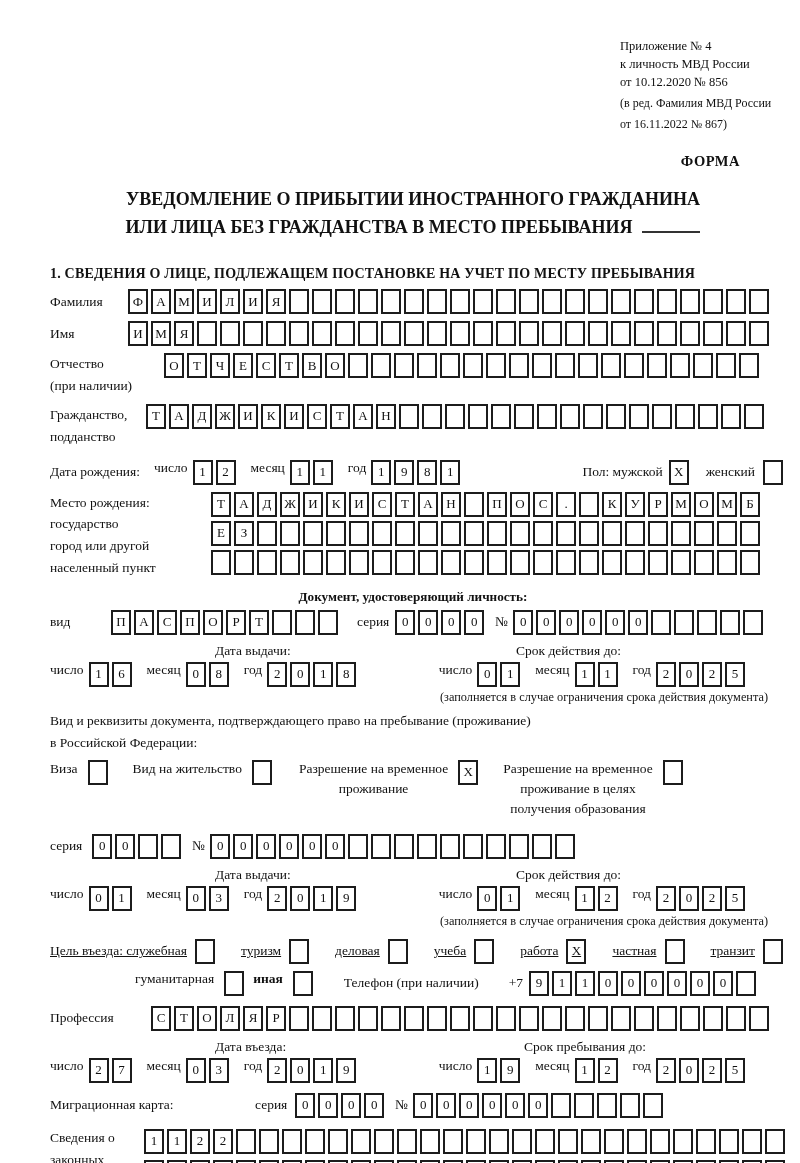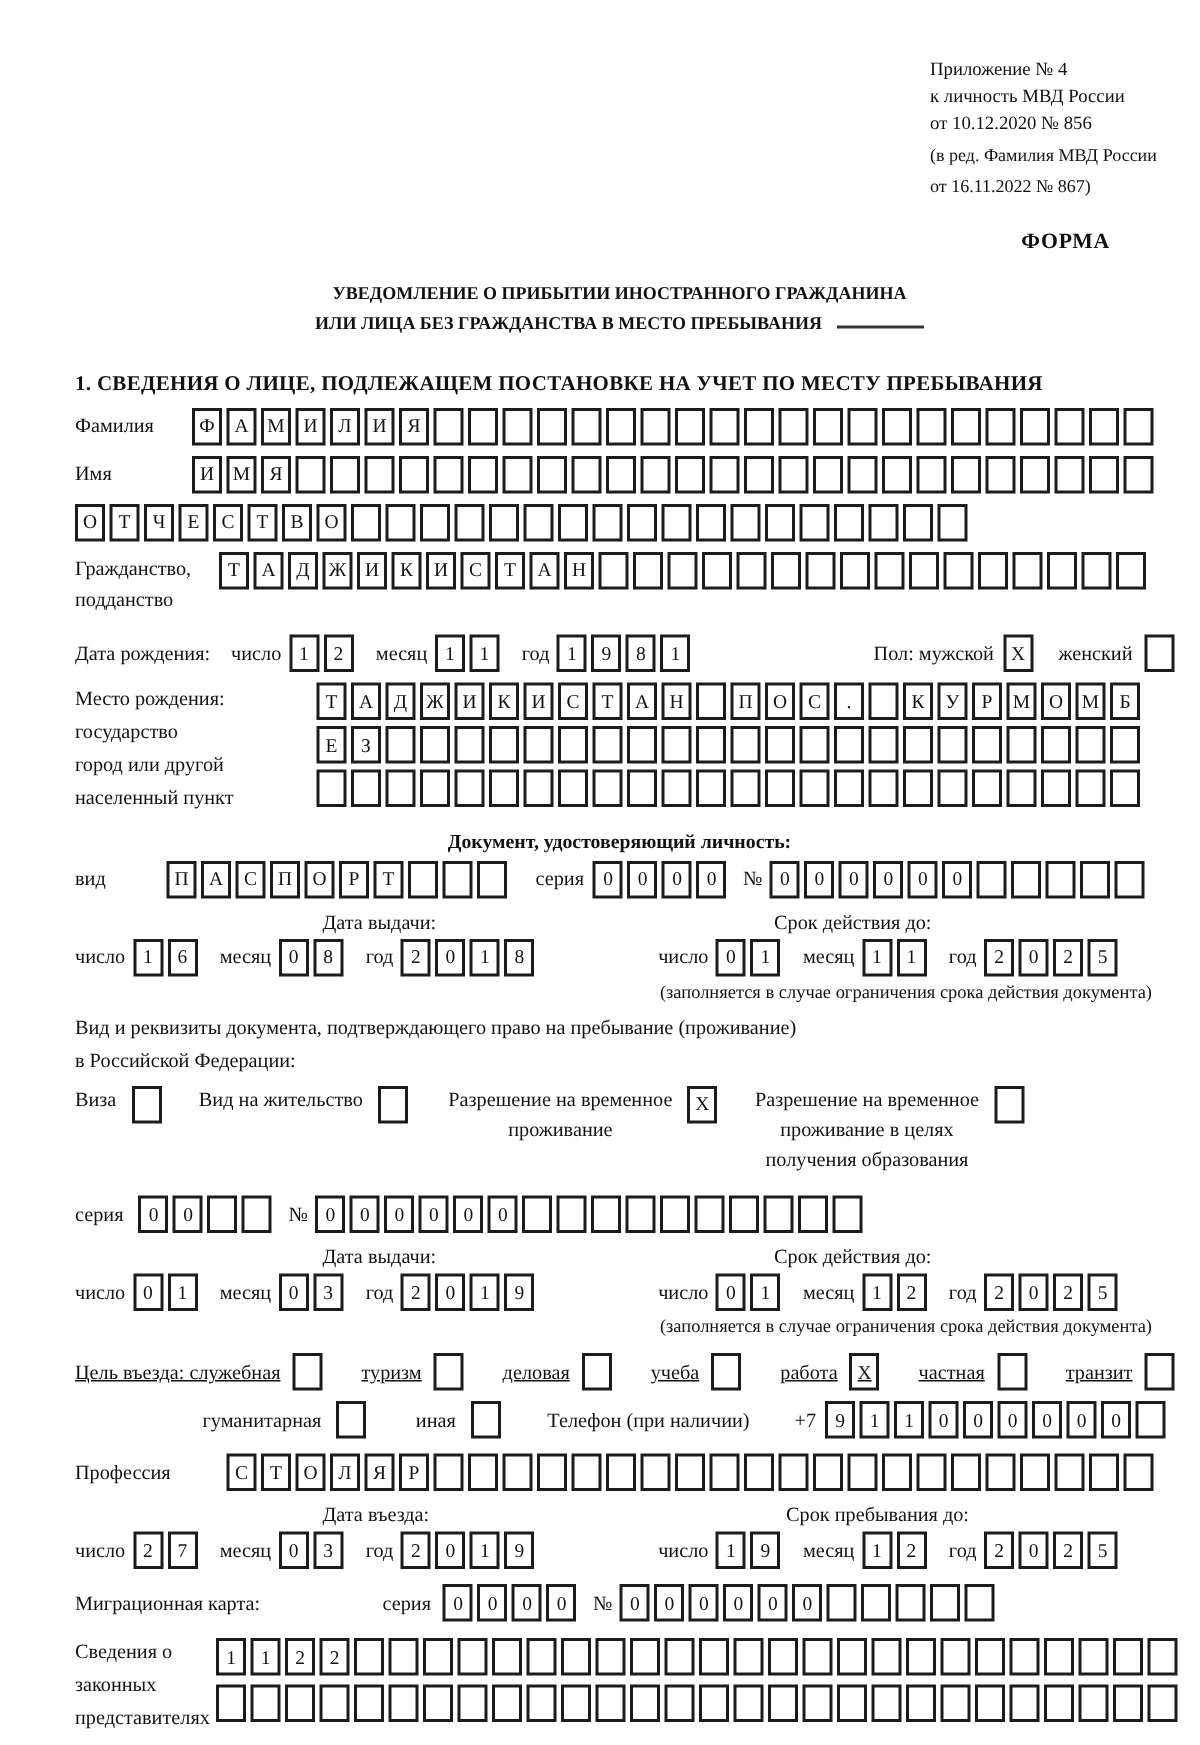--- a/index.html
+++ b/index.html
@@ -10,21 +10,21 @@
     color:#111; font-size:13.5px;
   }
   .page { padding:38px 24px 0 50px; }
 
   
   .appendix { margin-left:570px; font-size:12.5px; line-height:1.42; }
   .appendix .amend { margin-top:4px; font-size:12px; }
   .forma { text-align:right; padding-right:36px; font-weight:bold; font-size:14.5px; margin-top:20px; letter-spacing:.5px; }
 
   
-  .title { text-align:center; font-weight:bold; font-size:12px; margin-top:16px; line-height:1.55; }
+  .title { text-align:center; font-weight:bold; font-size:18px; margin-top:16px; line-height:1.55; }
   .title .uline { display:inline-block; width:58px; border-bottom:2px solid #333; height:14px; margin-left:10px; }
   .sec-head { font-weight:bold; font-size:14px; margin-top:24px; letter-spacing:.2px; }
 
   
   .boxes { display:flex; flex-wrap:nowrap; }
   .cbox {
     flex:none; width:20px; height:25px; border:2px solid #1c1c1c; margin-right:3px;
     display:inline-flex; align-items:center; justify-content:center;
     font-size:13px; font-family:"Liberation Serif",serif; background:#fff;
   }
@@ -35,21 +35,21 @@
   .w55 { width:61px; } .w95 { width:101px; } .w88 { width:94px; }
   .stack > .boxes { margin-bottom:4px; }
   .lines { line-height:1.62; }
 
   
   .dates-head { display:flex; margin-top:8px; }
   .dh-left { margin-left:165px; }
   .dh-right { margin-left:auto; margin-right:155px; }
   .dh-right.stay { margin-right:130px; }
   .dates-row { display:flex; margin-top:3px; }
-  .dgroup { display:flex; align-items:center; }
+  .dgroup { display:flex; }
   .dgroup .dlabel { margin-right:5px; }
   .dgroup .dlabel.m { margin-left:12px; }
   .dates-row .right-group { margin-left:auto; margin-right:28px; }
   .note { text-align:right; font-size:12.3px; margin-top:3px; padding-right:8px; }
 
   .doc-head { text-align:center; font-weight:bold; font-size:13.2px; margin-top:10px; }
   .inline-gap { margin-left:16px; margin-right:6px; }
   .numgap { margin-left:8px; margin-right:5px; }
 
   
@@ -148,20 +148,24 @@
         <span class="cbox"></span>
         <span class="cbox"></span>
         <span class="cbox"></span>
         <span class="cbox"></span>
         <span class="cbox"></span>
         <span class="cbox"></span>
       </span>
   </div>
 
   <div class="frow top">
+    <span class="lbl w108 lines">
+      <div>Отчество</div>
+      <div>(при наличии)</div>
+    </span>
     <span class="boxes">
         <span class="cbox">О</span>
         <span class="cbox">Т</span>
         <span class="cbox">Ч</span>
         <span class="cbox">Е</span>
         <span class="cbox">С</span>
         <span class="cbox">Т</span>
         <span class="cbox">В</span>
         <span class="cbox">О</span>
         <span class="cbox"></span>
@@ -584,21 +588,21 @@
         </span>
     </span>
   </div>
   <div class="frow p2">
     <span class="pair dgroup">
       <span style="margin-right:10px;">гуманитарная</span>
       <span class="boxes">
           <span class="cbox"></span>
         </span>
     </span>
-    <span class="pair dgroup" style="margin-left:30px;">
+    <span class="pair dgroup" style="margin-left:6px;font-weight:bold;">
       <span style="margin-right:10px;">иная</span>
       <span class="boxes">
           <span class="cbox"></span>
         </span>
     </span>
     <span style="margin-left:28px;">Телефон (при наличии)</span>
     <span style="margin-left:30px; margin-right:6px;">+7</span>
     <span class="boxes">
         <span class="cbox">9</span>
         <span class="cbox">1</span>

